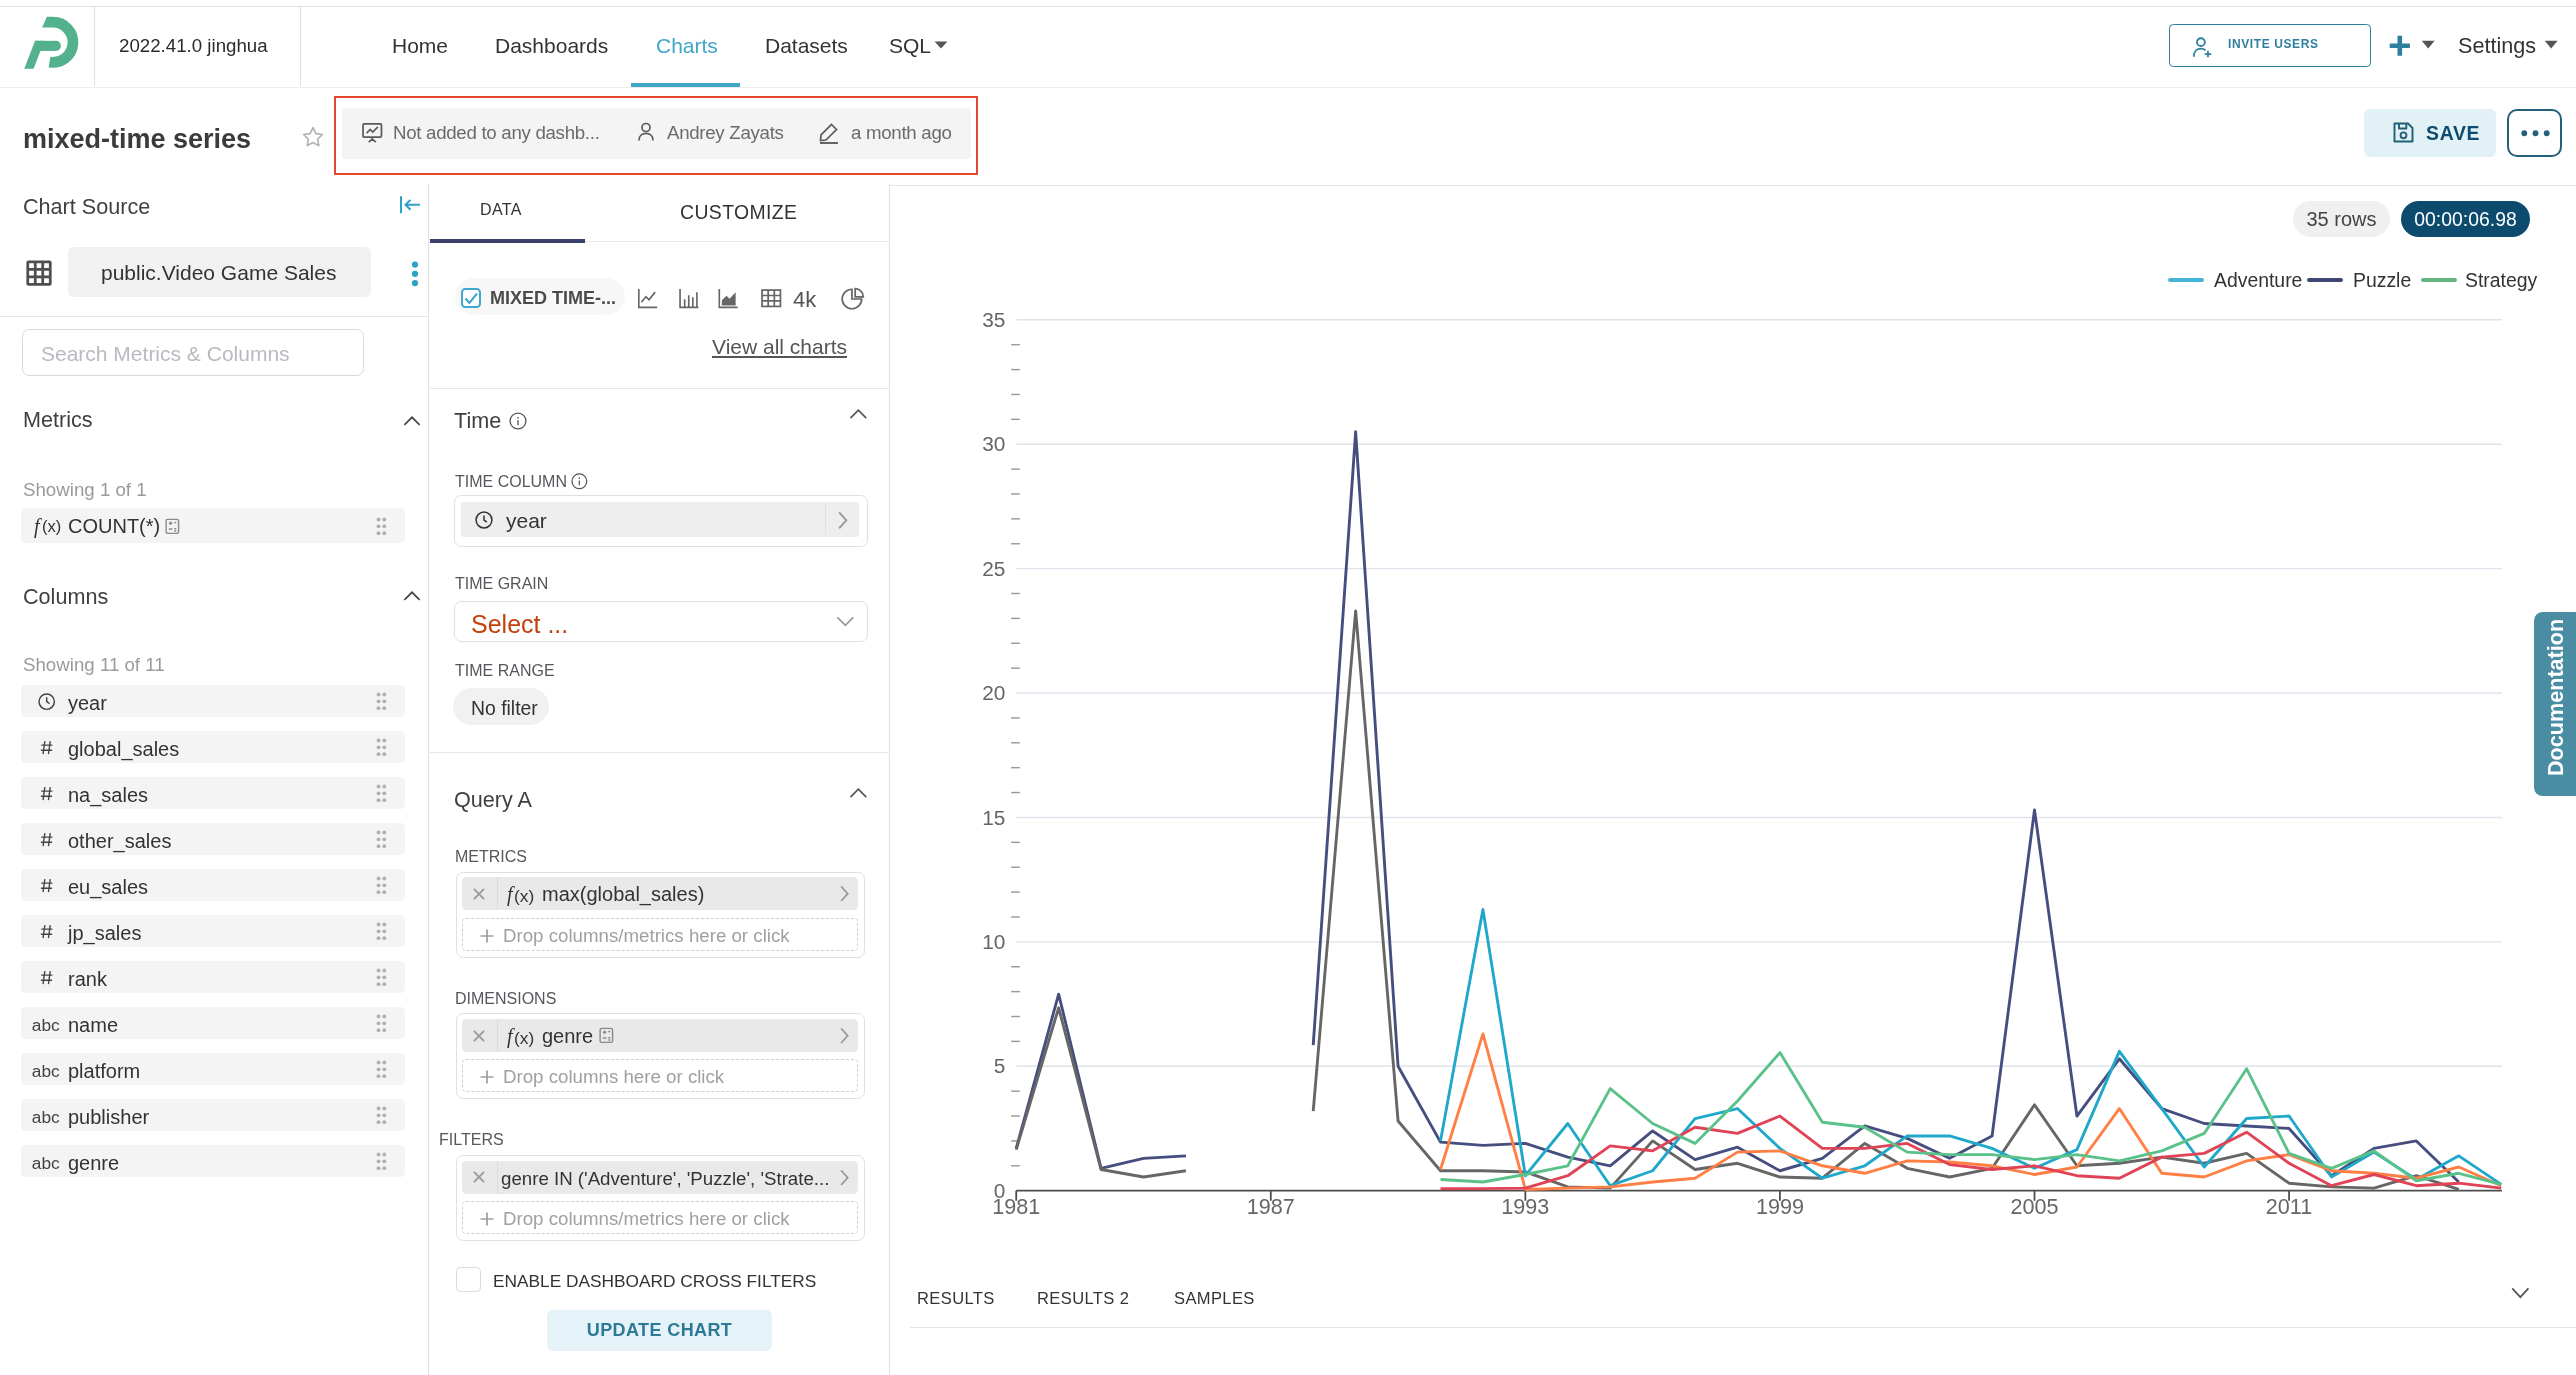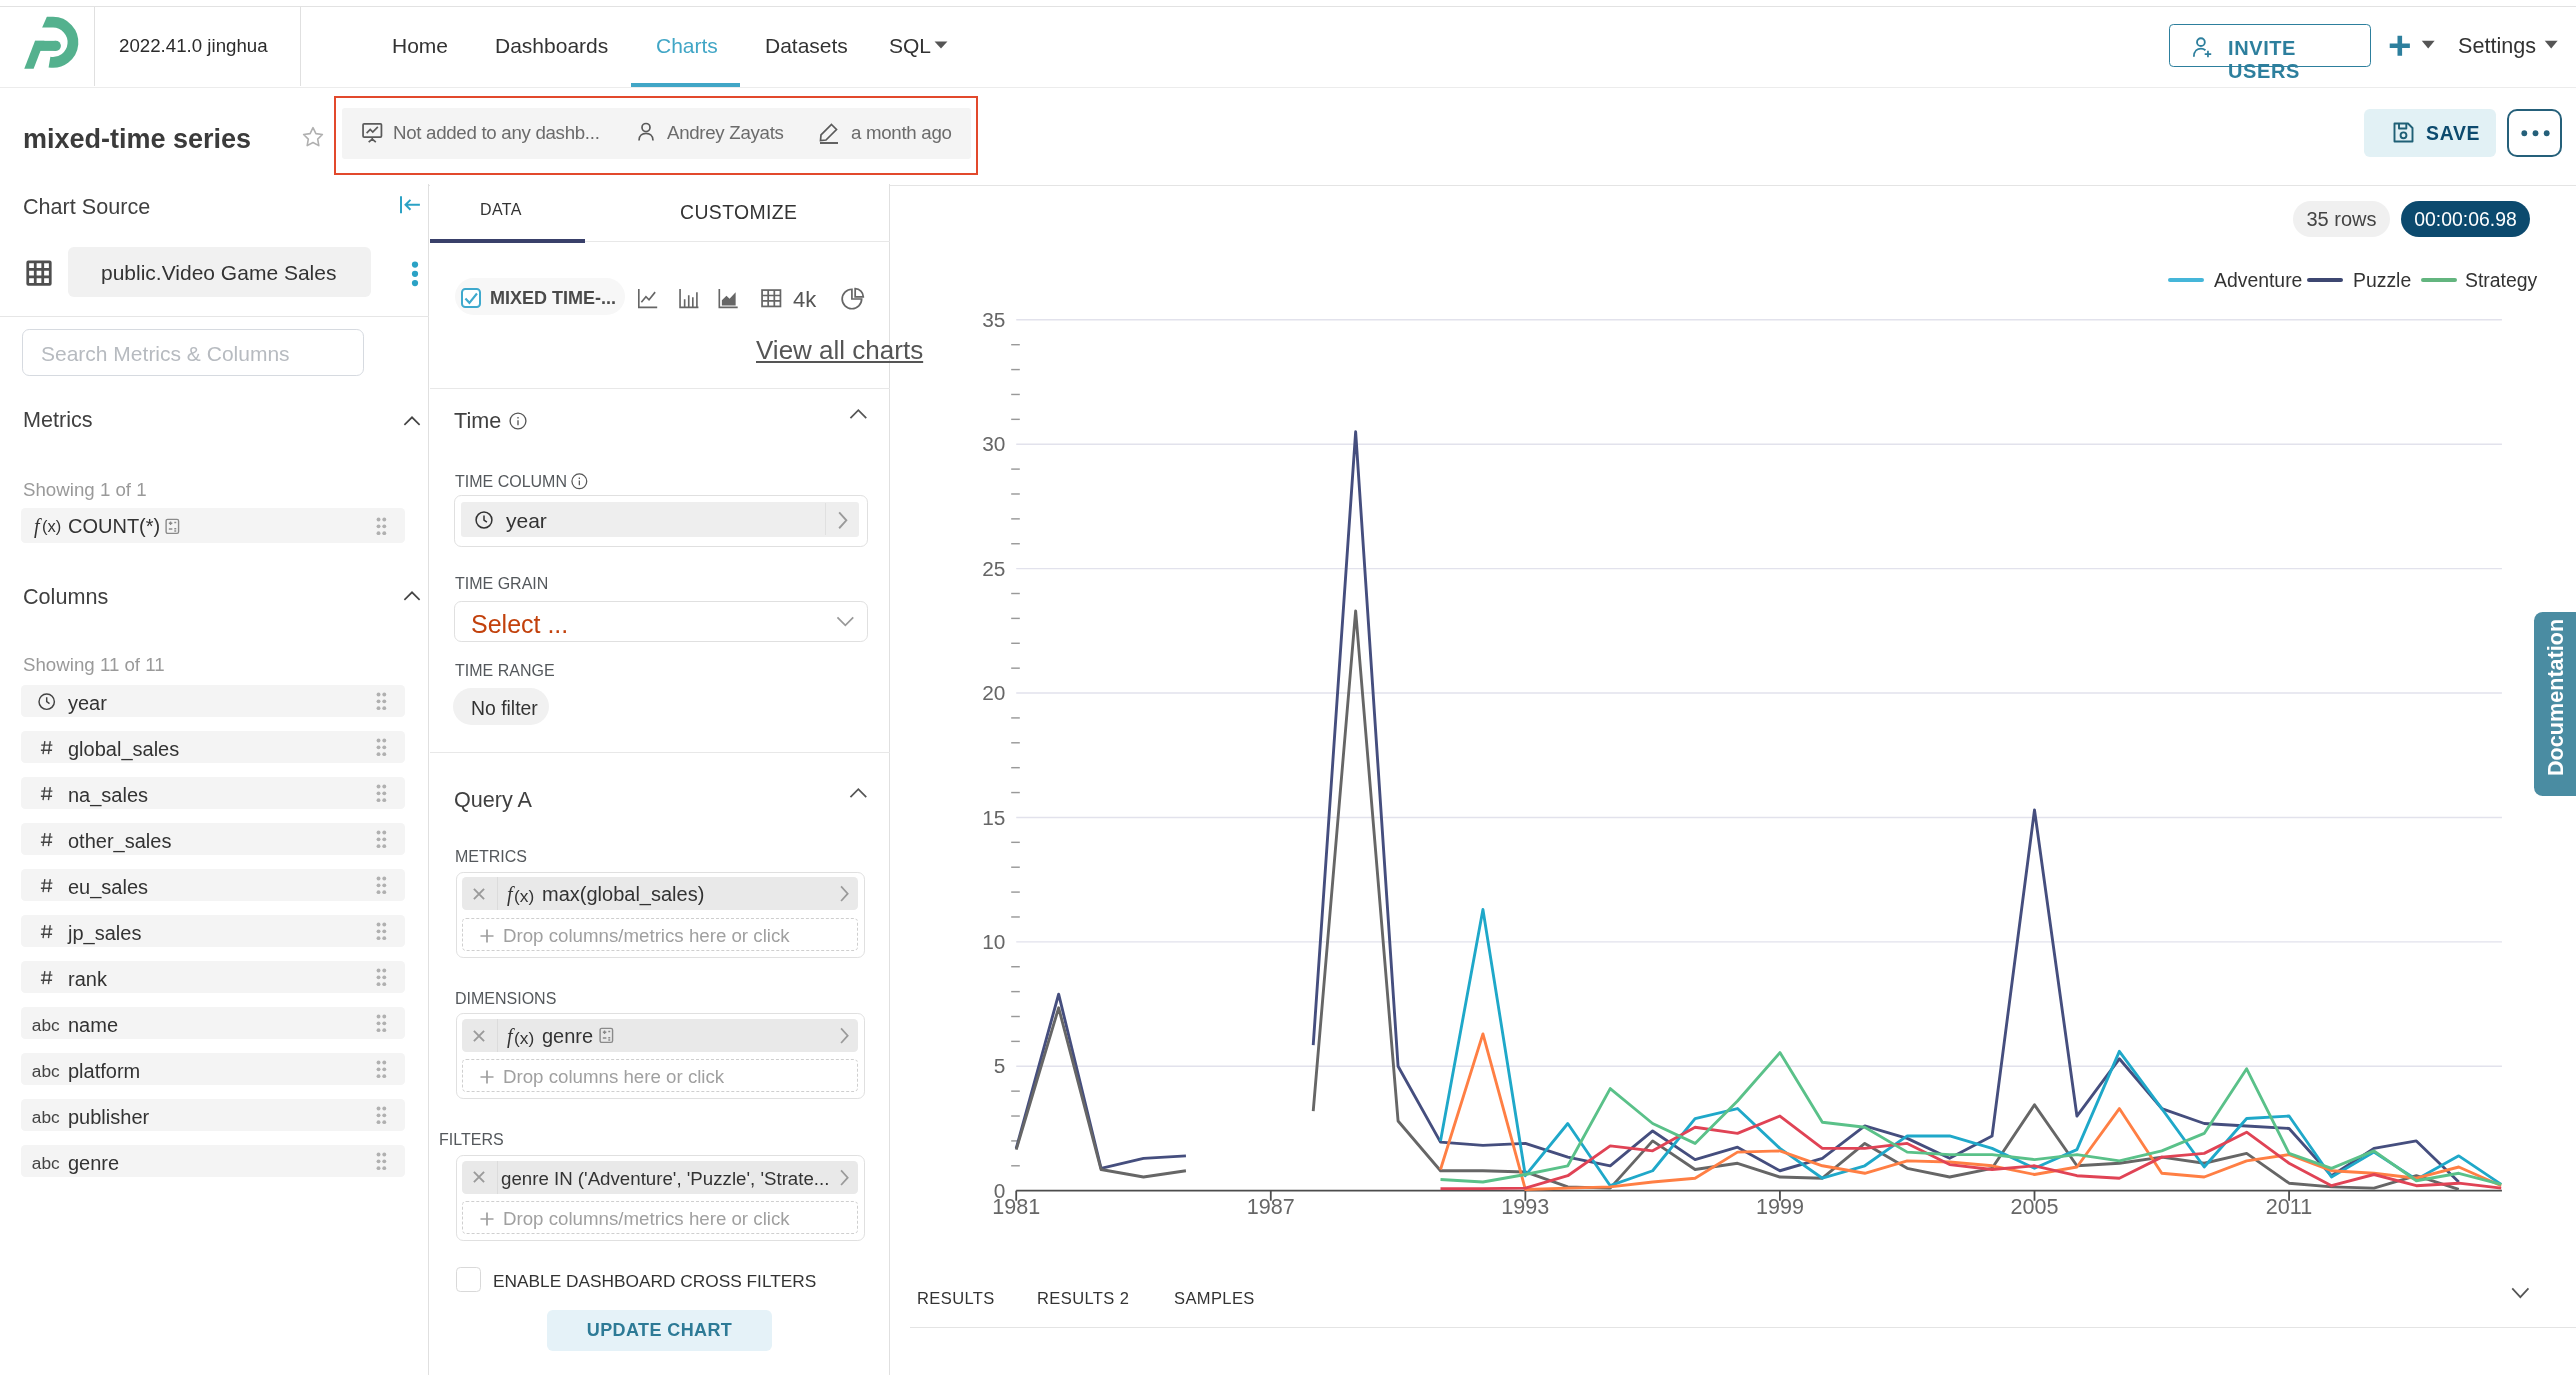--- a/index.html
+++ b/index.html
@@ -15,21 +15,21 @@
 #charts-underline { left:631px; top:83px; width:109px; height:4.3px; background:#41a6c6; }
 #brand { left:119px; top:35px; font-size:18.7px; color:#2b2b2b; }
 
 #titlerow { left:0; top:88px; width:2576px; height:98px; background:#fff; border-bottom:1.4px solid #e4e4e4; }
 #title { left:23px; top:117px; font-size:27px; font-weight:bold; color:#3b3b3b;margin-top:7px; }
 #redbox { left:334px; top:96px; width:644px; height:79px; border:2.9px solid #e2492c; }
 #graypill { left:342px; top:108px; width:629px; height:51px; background:#f4f4f4; border-radius:2.9px; }
 .metatext { top:122px; font-size:18.7px; letter-spacing:-0.3px; color:#6b6b6b; }
 
 #invite { left:2169px; top:24px; width:202px; height:43px; border:1.4px solid #2d7f9d; border-radius:4.3px; }
-#invite span { position:absolute; left:58px; top:12.2px; font-size:20px; font-weight:bold; letter-spacing:0.6px; color:#2d7f9d; }
+#invite span { position:absolute; left:58px; top:12.2px; font-size:12px; font-weight:bold; letter-spacing:0.6px; color:#2d7f9d; }
 #settings { left:2458px; top:33px; font-size:21.6px; color:#333; }
 #savebtn { left:2364px; top:109px; width:132px; height:48px; background:#e2f1f5; border-radius:5.8px; }
 #savebtn span { position:absolute; left:62px; top:13px; font-size:19.4px; font-weight:bold; letter-spacing:0.7px; color:#0c4a6e; }
 #dotsbtn { left:2507px; top:109px; width:55px; height:48px; border:2.2px solid #25607a; border-radius:10px; background:#fff; }
 
 #sidebar { left:0; top:184px; width:429px; height:1191px; background:#fff; border-right:1.4px solid #e0e0e0; }
 .h30 { font-size:21.6px; color:#404040; }
 .gray28 { font-size:18.7px; color:#9a9a9a; }
 .rowpill { position:absolute; left:21px; width:384px; height:32px; background:#f4f4f4; border-radius:4.3px; }
 .rowpill .lbl { position:absolute; left:47px; top:6.5px; font-size:20px; color:#333; }
@@ -387,21 +387,21 @@
     </svg>
   <svg class="abs" style="left:759px;top:286px" width="24.5" height="24.5" viewBox="0 0 24 24" fill="none" stroke="#666" stroke-width="1.7">
       <rect x="3" y="4" width="18" height="16"></rect>
       <path d="M3 9.3 H21 M3 14.6 H21 M9 4 V20 M15 4 V20"></path>
     </svg>
   <div class="abs" style="left:793px;top:287px;font-size:22px;color:#555">4k</div>
   <svg class="abs" style="left:840px;top:286px" width="26" height="26" viewBox="0 0 24 24" fill="none" stroke="#666" stroke-width="1.6">
       <path d="M11 3 A9 9 0 1 0 20 12 H11 Z"></path>
       <path d="M14 2.5 A7.5 7.5 0 0 1 21.5 10 H14 Z"></path>
     </svg>
-  <div class="abs" style="left:756px;top:335px;font-size:26px;color:#555;text-decoration:underline">View all charts</div>
+  <div class="abs" style="left:712px;top:335px;font-size:21px;color:#555;text-decoration:underline">View all charts</div>
   <div class="abs" style="left:430px;top:388px;width:460px;height:1.4px;background:#e8e8e8"></div>
 
   <div class="h30 abs" style="left:454px;top:408px">Time</div>
   <svg class="abs" style="left:508px;top:411px" width="20" height="20" viewBox="0 0 24 24" fill="none" stroke="#555" stroke-width="1.6">
       <circle cx="12" cy="12" r="9.5"></circle>
       <path d="M12 11 V17 M12 7.2 V9"></path>
     </svg>
   <svg class="abs" style="left:849px;top:408px" width="18.7" height="11.5" viewBox="0 0 26 16" fill="none" stroke="#555" stroke-width="2.4">
       <path d="M2 14 L13 3 L24 14"></path>
     </svg>

